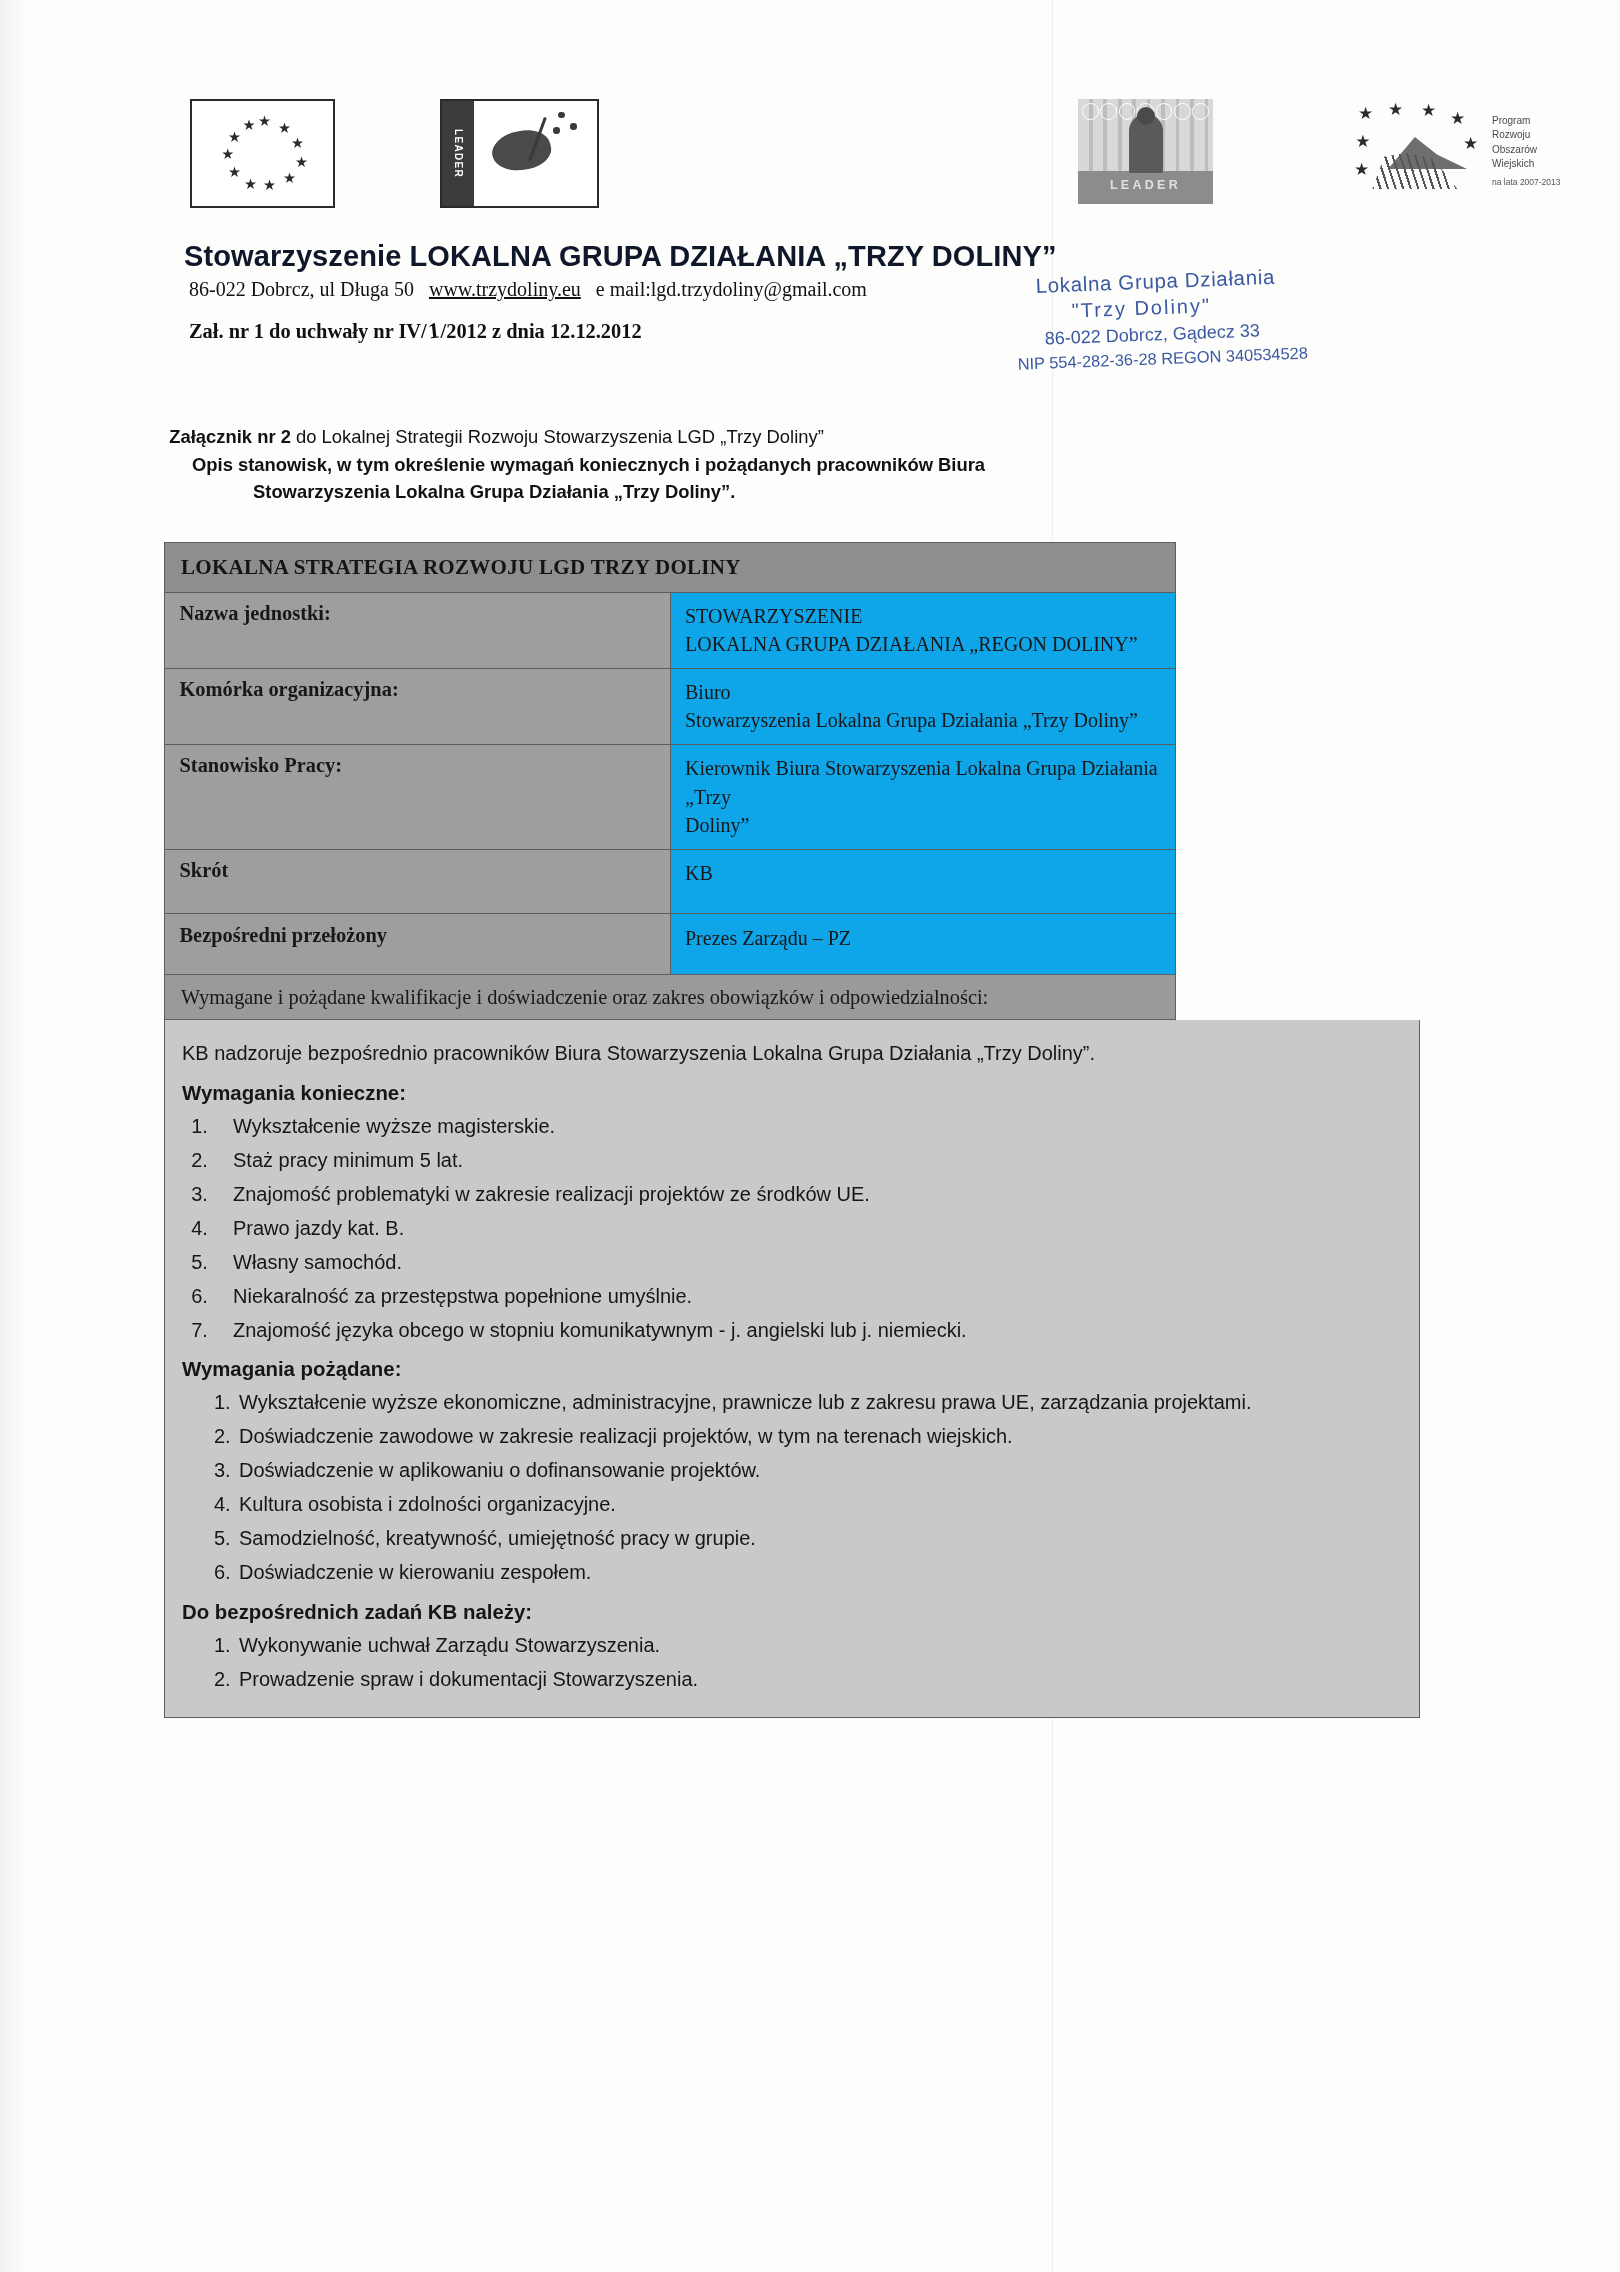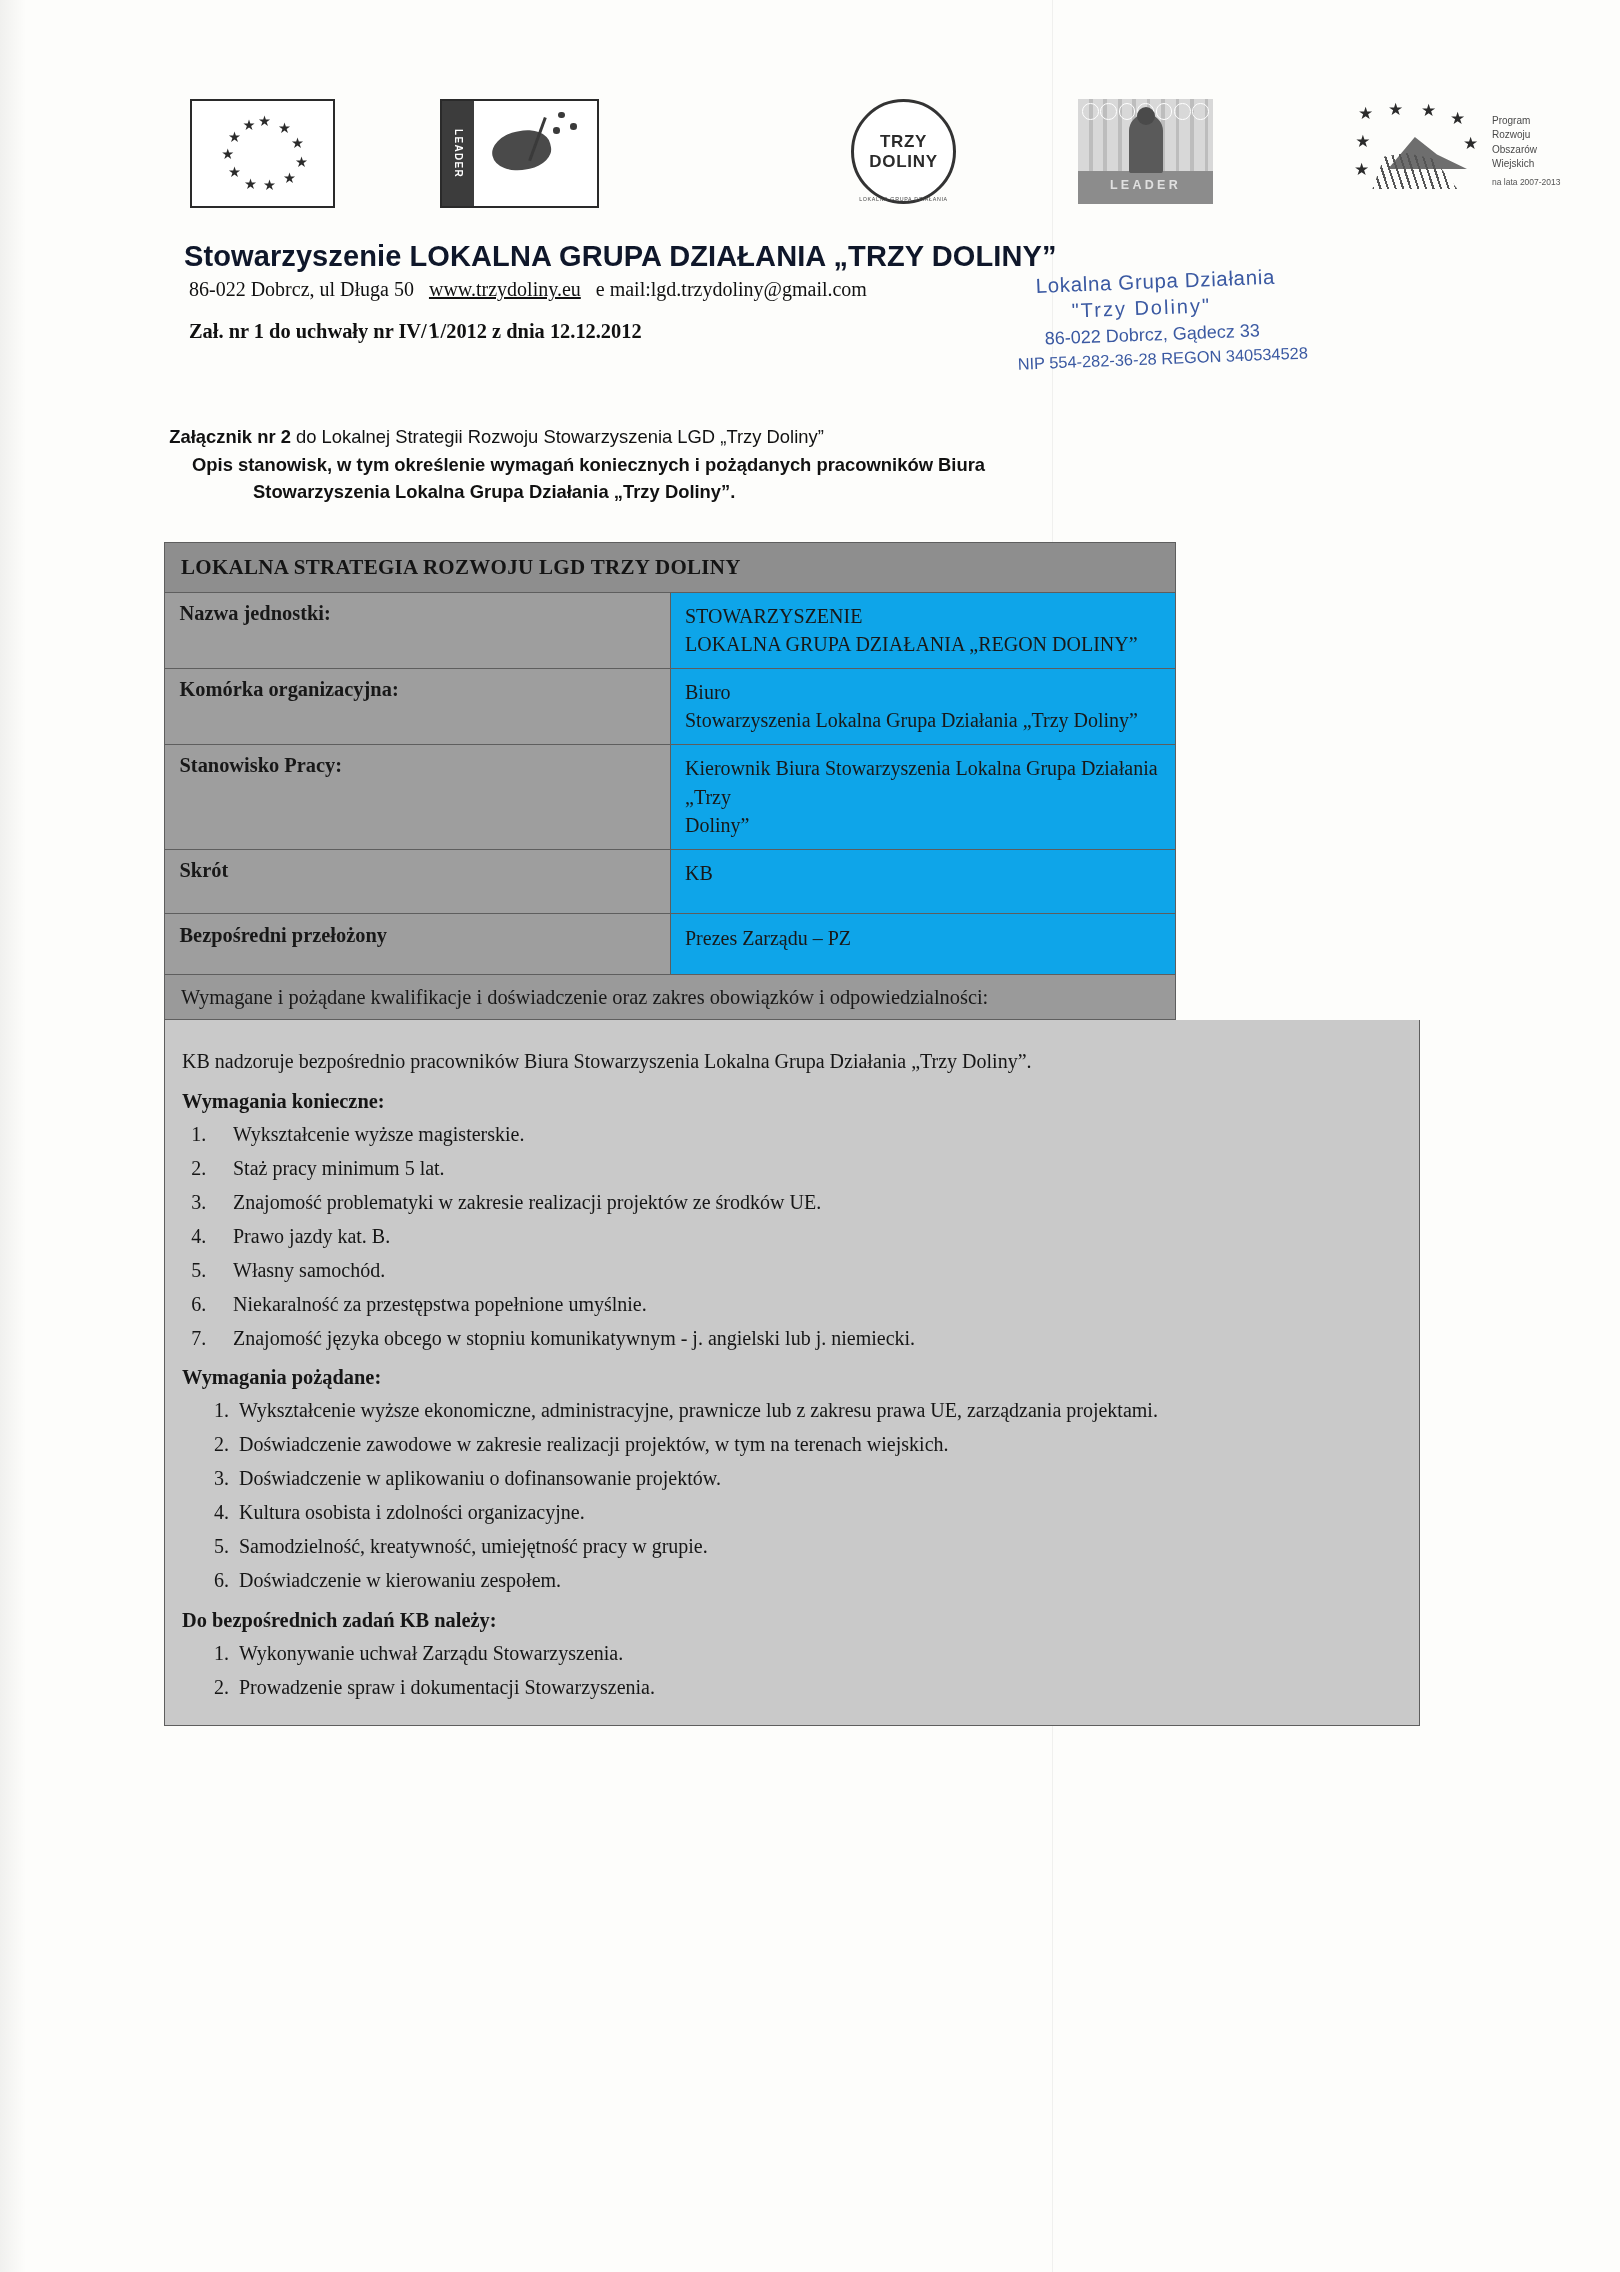--- a/index.html
+++ b/index.html
@@ -404,22 +404,22 @@
     padding: 10.5px 16px;
   }
 
   
   .body-box {
     width: 1256px;
     border-left: 1.3px solid #5e5e5e;
     border-right: 1.3px solid #5e5e5e;
     border-bottom: 1.3px solid #5e5e5e;
     background: #c9c9c9;
-    padding: 28px 17px 17px 17px;
-    font-family: Liberation Serif, serif;
+    padding: 20px 17px 17px 17px;
+    font-family: Liberation Sans, sans-serif;
     font-size: 20px;
     color: #161616;
     box-sizing: border-box;
   }
   .body-box p.just {
     text-align: justify;
     margin: 0 0 8px 0;
     line-height: 1.38;
   }
   .body-box h4 {
@@ -486,27 +486,20 @@
         <div class="leader-bar">LEADER</div>
         <div class="leader-art">
           <div class="blob"></div>
           <div class="stalk"></div>
           <div class="dot" style="left:84px; top:10.5px;"></div>
           <div class="dot" style="left:96px; top:22.4px;"></div>
           <div class="dot" style="left:79px; top:26px;"></div>
         </div>
       </div>
 
-      <div class="logo logo-trzy">
-        <div class="trzy-circle">
-          <div class="t1">TRZY</div>
-          <div class="t2">DOLINY</div>
-          <div class="trzy-sub">LOKALNA GRUPA DZIAŁANIA</div>
-        </div>
-      </div>
 
       <div class="logo logo-leader2">
         <div class="l2-top"></div>
         <div class="l2-circles">
           <i></i>
             <i></i>
             <i></i>
             <i></i>
             <i></i>
             <i></i>

